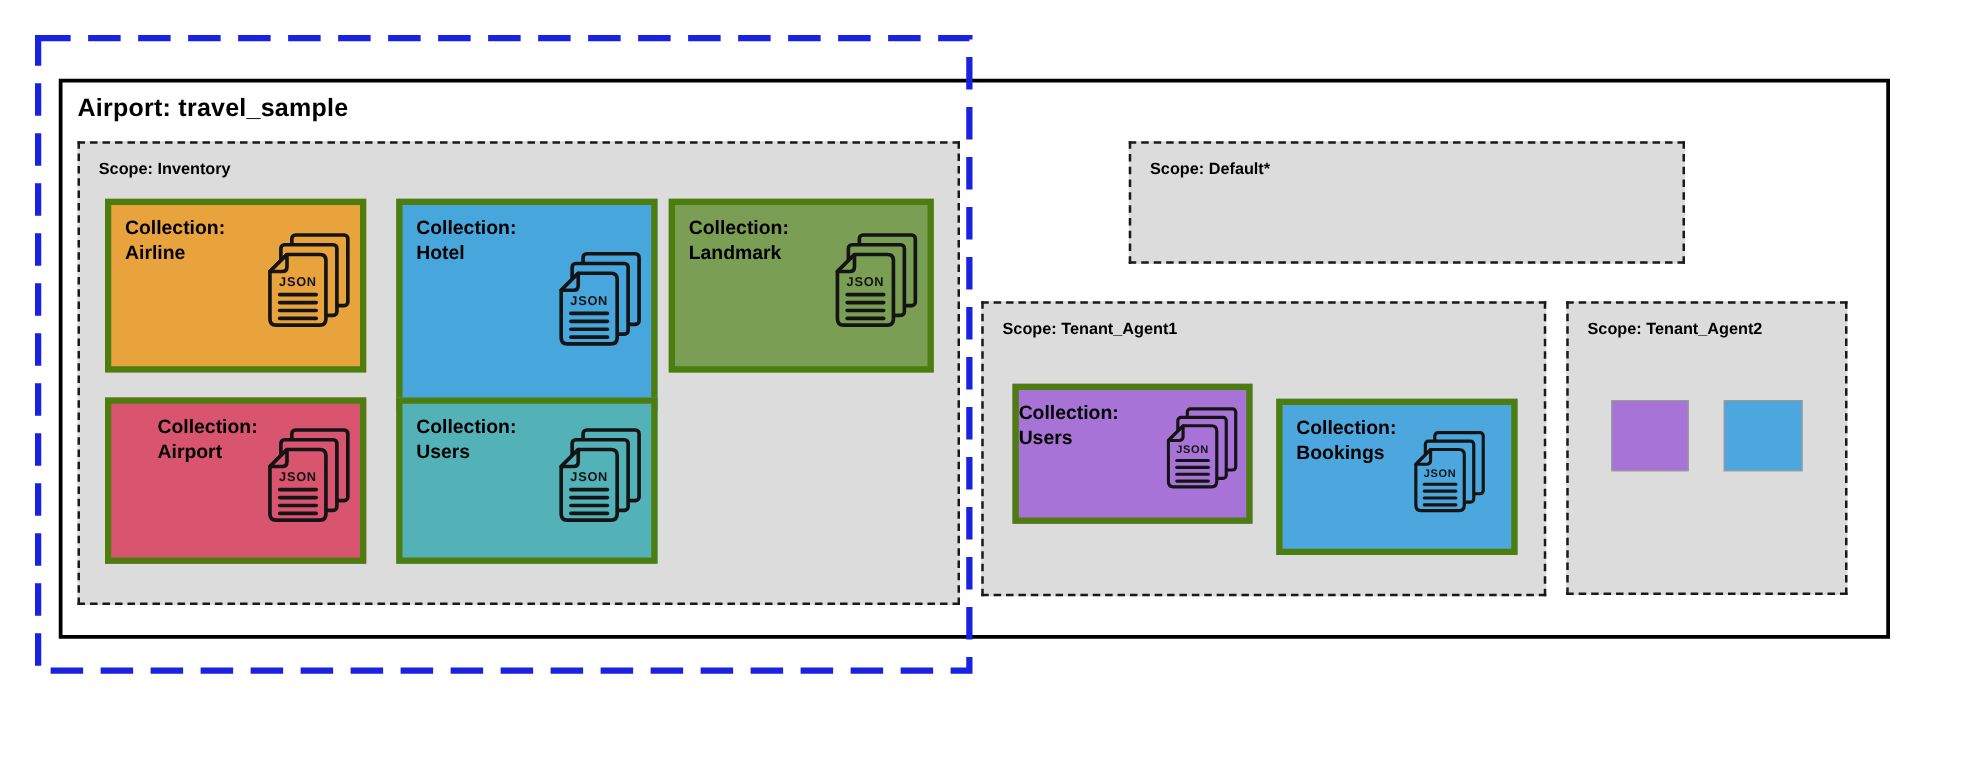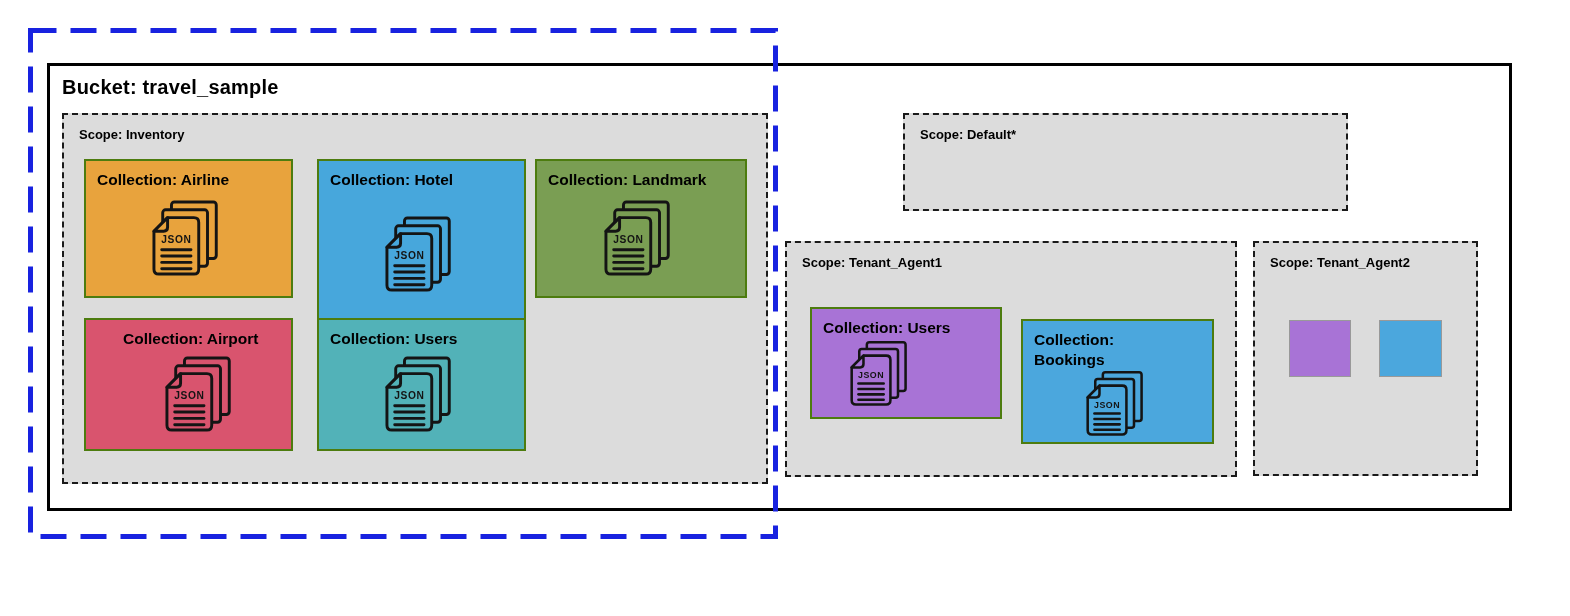--- a/index.html
+++ b/index.html
@@ -43,23 +43,24 @@
   }
   .scope-inventory   { left: 62px;   top: 113px; width: 706px; height: 371px; }
   .scope-default     { left: 903px;  top: 113px; width: 445px; height: 98px;  }
   .scope-tenant1     { left: 785px;  top: 241px; width: 452px; height: 236px; }
   .scope-tenant2     { left: 1253px; top: 241px; width: 225px; height: 235px; }
   
   .card {
     position: absolute;
     box-sizing: border-box;
     background: var(--card-bg, #ccc);
-    border: 2px solid #4d7c0f;
+    border: 5px solid #4d7c0f;
     display: flex;
-    flex-direction: column;
+    flex-direction: row;
+    justify-content: flex-end;
   }
   .card-label {
     font-weight: bold;
     font-size: 15.5px;
     color: #000;
     padding: 9px 0 0 11px;
     line-height: 1.3;
     white-space: pre-line;
   }
   .icon-wrap {
@@ -128,21 +129,21 @@
           <line x1="10" y1="57.5" x2="40" y2="57.5"></line>
           <line x1="10" y1="64" x2="40" y2="64"></line>
           <line x1="10" y1="70.5" x2="40" y2="70.5"></line>
         </g>
         <text class="json-word" x="25" y="44">JSON</text>
       </symbol>
     </defs>
   </svg>
 
   <div class="bucket"></div>
-  <div class="bucket-title">Bucket: travel_sample</div>
+  <div class="bucket-title">Airport: travel_sample</div>
 
   <div class="scope scope-inventory" style="background-color: rgb(220, 220, 220);">
     <div class="scope-label">Scope: Inventory</div>
 
     <div class="card card-airline" style="--card-bg: #e8a33d;">
       <div class="card-label">Collection: Airline</div>
       <div class="icon-wrap">
         <svg class="json-icon">
             <use href="#json-doc"></use>
           </svg>

